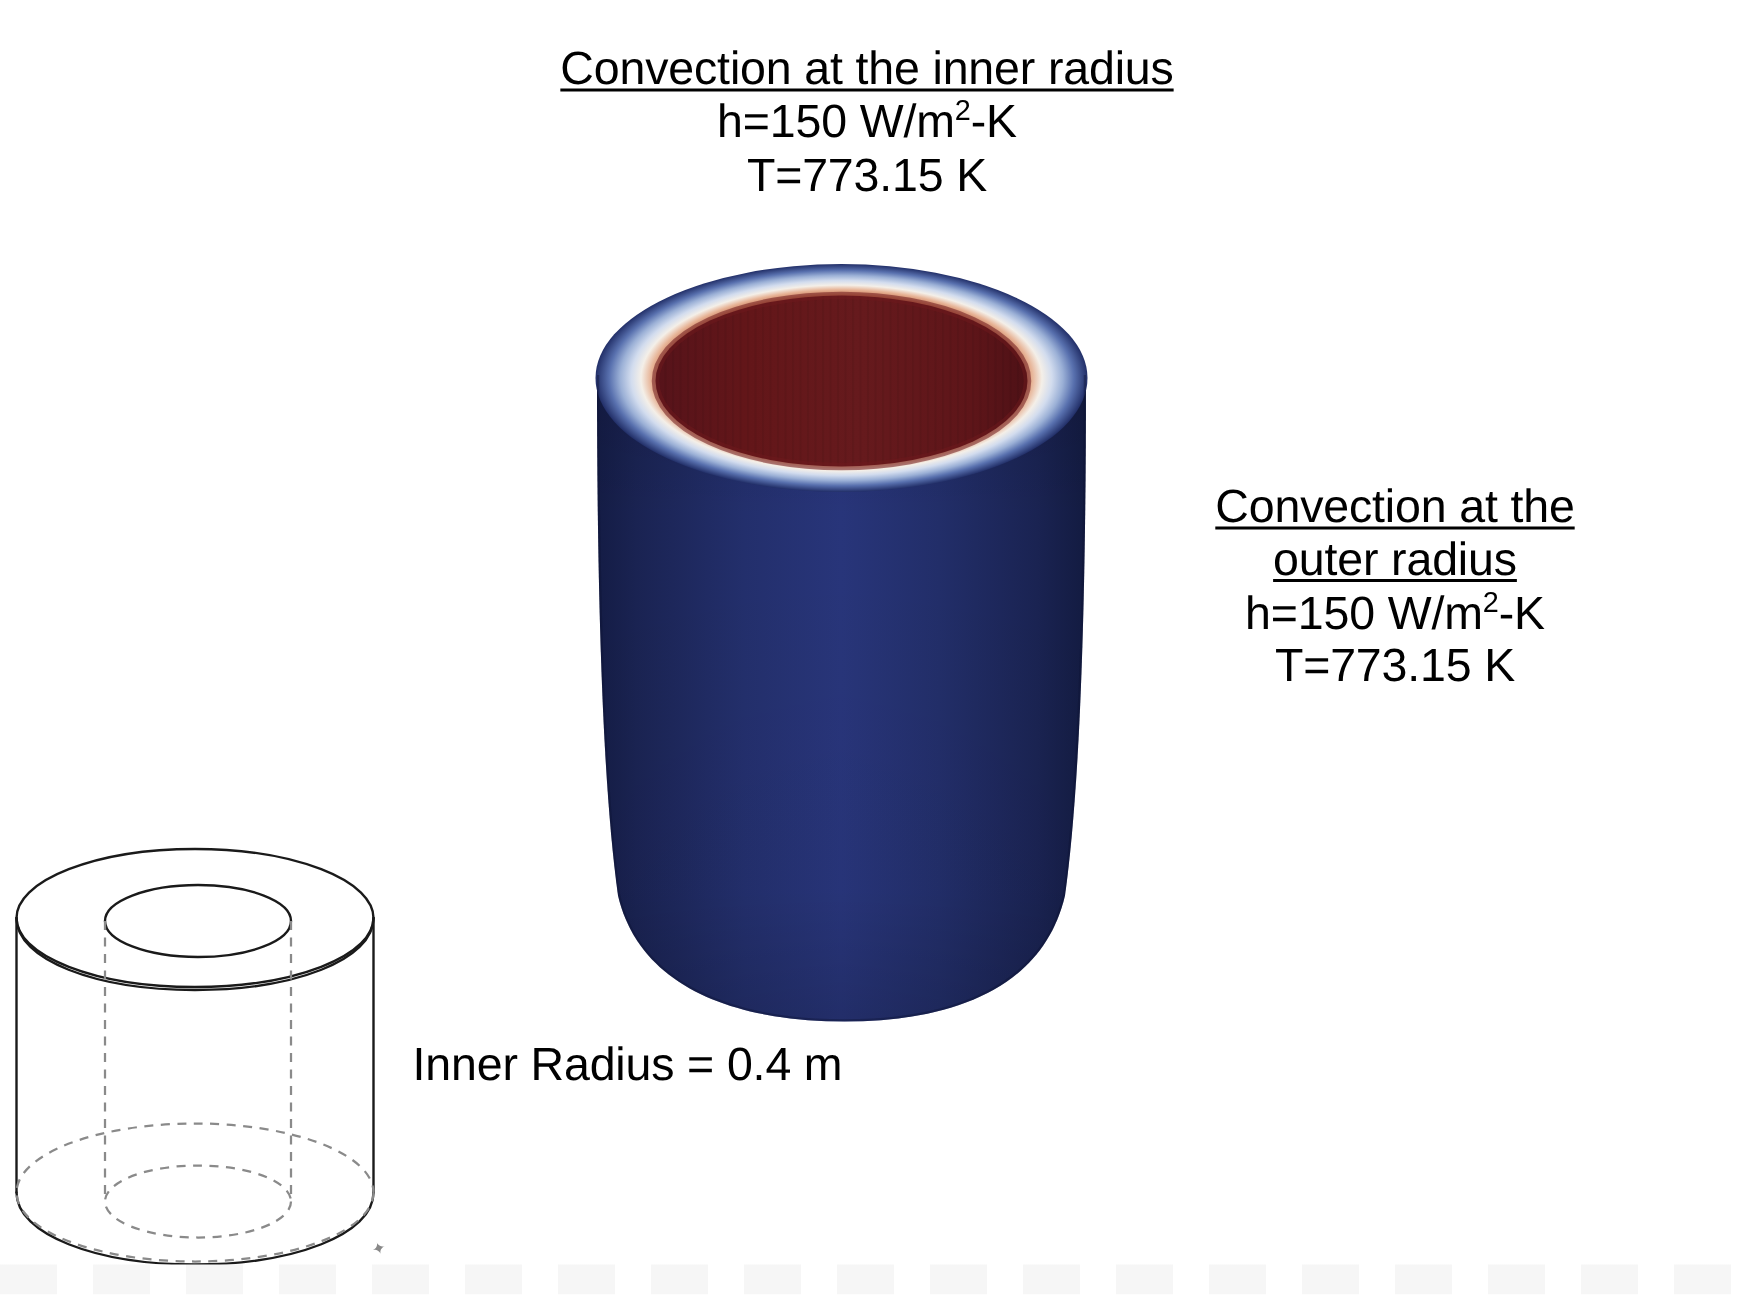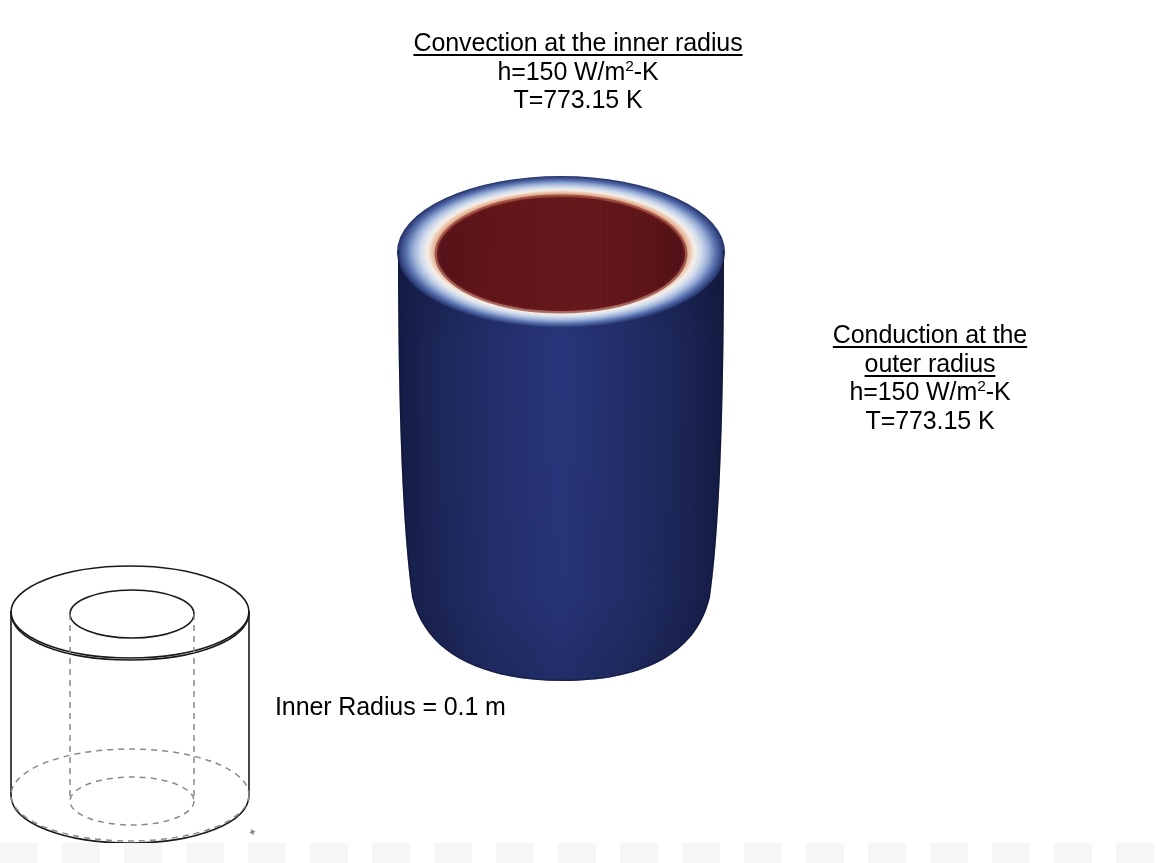--- a/index.html
+++ b/index.html
@@ -27,21 +27,21 @@
   
   .annot {
     position: absolute;
     text-align: center;
     color: #000000;
     line-height: 1.14;
     white-space: nowrap;
   }
   .annot .ln {
     display: block;
-    font-size: 25px;
+    font-size: 31px;
     font-weight: 400;
     letter-spacing: -0.1px;
   }
   .annot .ln.hdr {
     text-decoration: underline;
     text-underline-offset: 3px;
     text-decoration-thickness: 2px;
   }
   sup {
     font-size: 0.62em;
@@ -120,28 +120,28 @@
 <div class="stage">
 
   <div class="annot" id="annot-inner-convection">
     <span class="ln hdr">Convection at the inner radius</span>
     <span class="ln"><span>h=150 W/m</span><sup>2</sup><span>-K</span></span>
     <span class="ln">T=773.15 K</span>
   </div>
 
 
   <div class="annot" id="annot-outer-convection">
-    <span class="ln hdr">Conduction at the</span>
+    <span class="ln hdr">Convection at the</span>
     <span class="ln hdr">outer radius</span>
     <span class="ln"><span>h=150 W/m</span><sup>2</sup><span>-K</span></span>
     <span class="ln">T=773.15 K</span>
   </div>
 
   <div class="annot" id="annot-radii">
-    <span class="ln">Inner Radius = 0.1 m</span>
+    <span class="ln">Inner Radius = 0.4 m</span>
   </div>
 
   <svg id="cylinder-render" viewBox="0 0 370 525">
     <defs>
 
       <linearGradient id="bodyShade" x1="0" y1="0" x2="1" y2="0">
         <stop offset="0.00" stop-color="#141c45"></stop>
         <stop offset="0.08" stop-color="#1a2352"></stop>
         <stop offset="0.30" stop-color="#232f6c"></stop>
         <stop offset="0.50" stop-color="#28357a"></stop>

